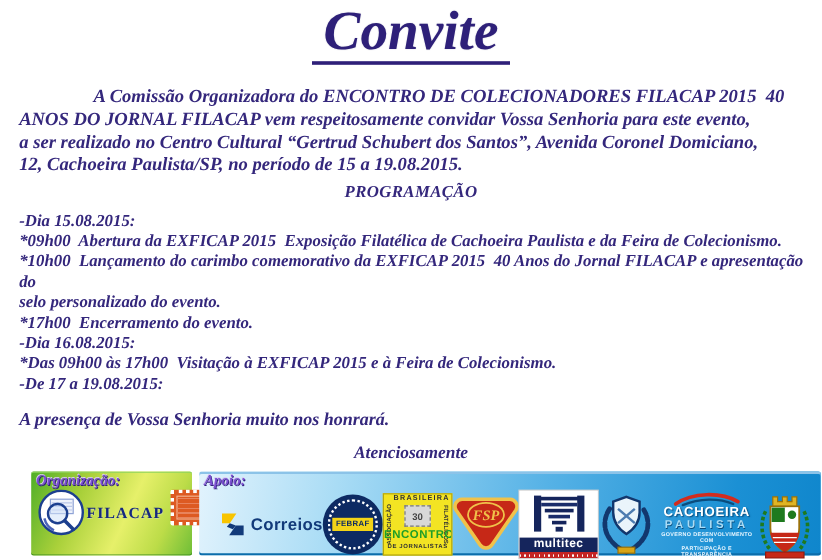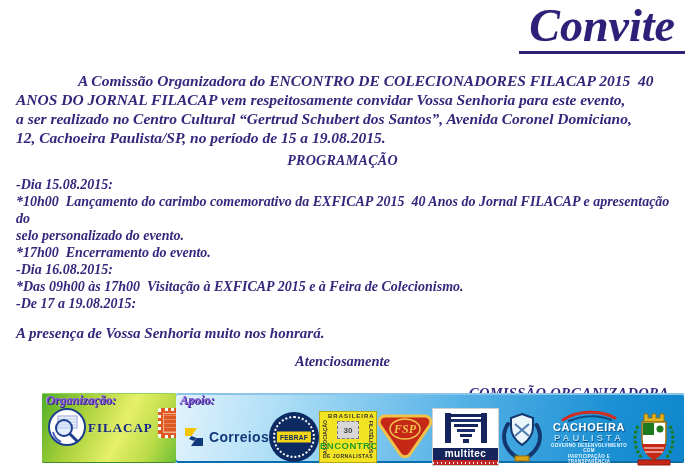--- a/index.html
+++ b/index.html
@@ -2,21 +2,21 @@
 <html><head>
 <meta charset="utf-8">
 <style>
   html,body{margin:0;padding:0;background:#ffffff;}
   .page{
     position:relative;width:685px;height:467px;overflow:hidden;background:#ffffff;
     font-family:"Liberation Serif","DejaVu Serif",serif;
     color:#34277c;
   }
   
-  .title-wrap{text-align:right;margin-top:2px;}
+  .title-wrap{text-align:center;margin-top:2px;}
   .title{
     display:inline-block;font-size:46px;line-height:1.05;font-style:italic;font-weight:bold;
     color:#2e2079;border-bottom:3px solid #2e2079;padding:0 10px 1px 10px;margin:0;
     text-shadow:0 0 1px #b9b9c9;
   }
   
   .body-text{font-style:italic;font-weight:bold;color:#34277c;}
   .intro{
     white-space:pre-line;font-size:15.5px;line-height:19px;margin:17px 14px 0 16px;
     text-indent:62px;
@@ -24,21 +24,21 @@
   .prog-heading{
     text-align:center;font-size:14px;margin-top:6px;letter-spacing:0.3px;
   }
   .schedule{margin:7px 14px 0 16px;font-size:14px;line-height:17px;}
   .schedule-line{white-space:pre-line;}
   .honor{margin:13px 14px 0 16px;font-size:15px;}
   .salutation{text-align:center;font-size:14.5px;margin-top:11px;}
   .signature{text-align:right;font-size:14.5px;margin:12px 16px 0 0;letter-spacing:0.3px;}
   
   .footer{
-    position:absolute;left:24px;right:1px;bottom:4px;height:70px;display:flex;gap:0;
+    position:absolute;left:8px;right:1px;bottom:4px;height:70px;display:flex;gap:6px;
     font-family:"Liberation Sans","DejaVu Sans",sans-serif;
     padding-left:18px;
   }
   .panel{position:relative;border-radius:2px;}
   .panel-label{
     font-family:"Liberation Serif","DejaVu Serif",serif;
     font-style:italic;font-weight:bold;font-size:12.5px;color:#7a4fd0;
     text-shadow:0.7px 0.7px 0 #30217a, -0.4px -0.4px 0 #d9cef2;
     padding:1px 0 0 4px;line-height:13px;
   }
@@ -114,20 +114,21 @@
 
   <p class="intro body-text">A Comissão Organizadora do ENCONTRO DE COLECIONADORES FILACAP 2015&nbsp;&nbsp;40
 ANOS DO JORNAL FILACAP vem respeitosamente convidar Vossa Senhoria para este evento,
 a ser realizado no Centro Cultural “Gertrud Schubert dos Santos”, Avenida Coronel Domiciano,
 12, Cachoeira Paulista/SP, no período de 15 a 19.08.2015.</p>
 
   <div class="prog-heading body-text">PROGRAMAÇÃO</div>
 
   <div class="schedule body-text">
     <div class="schedule-line">-Dia 15.08.2015:</div>
+    <div class="schedule-line">*09h00&nbsp; Abertura da EXFICAP 2015&nbsp; Exposição Filatélica de Cachoeira Paulista e da Feira de Colecionismo.</div>
     <div class="schedule-line">*10h00&nbsp; Lançamento do carimbo comemorativo da EXFICAP 2015&nbsp; 40 Anos do Jornal FILACAP e apresentação do
 selo personalizado do evento.</div>
     <div class="schedule-line">*17h00&nbsp; Encerramento do evento.</div>
     <div class="schedule-line">-Dia 16.08.2015:</div>
     <div class="schedule-line">*Das 09h00 às 17h00&nbsp; Visitação à EXFICAP 2015 e à Feira de Colecionismo.</div>
     <div class="schedule-line">-De 17 a 19.08.2015:</div>
   </div>
 
   <p class="honor body-text">A presença de Vossa Senhoria muito nos honrará.</p>
   <p class="salutation body-text">Atenciosamente</p>

